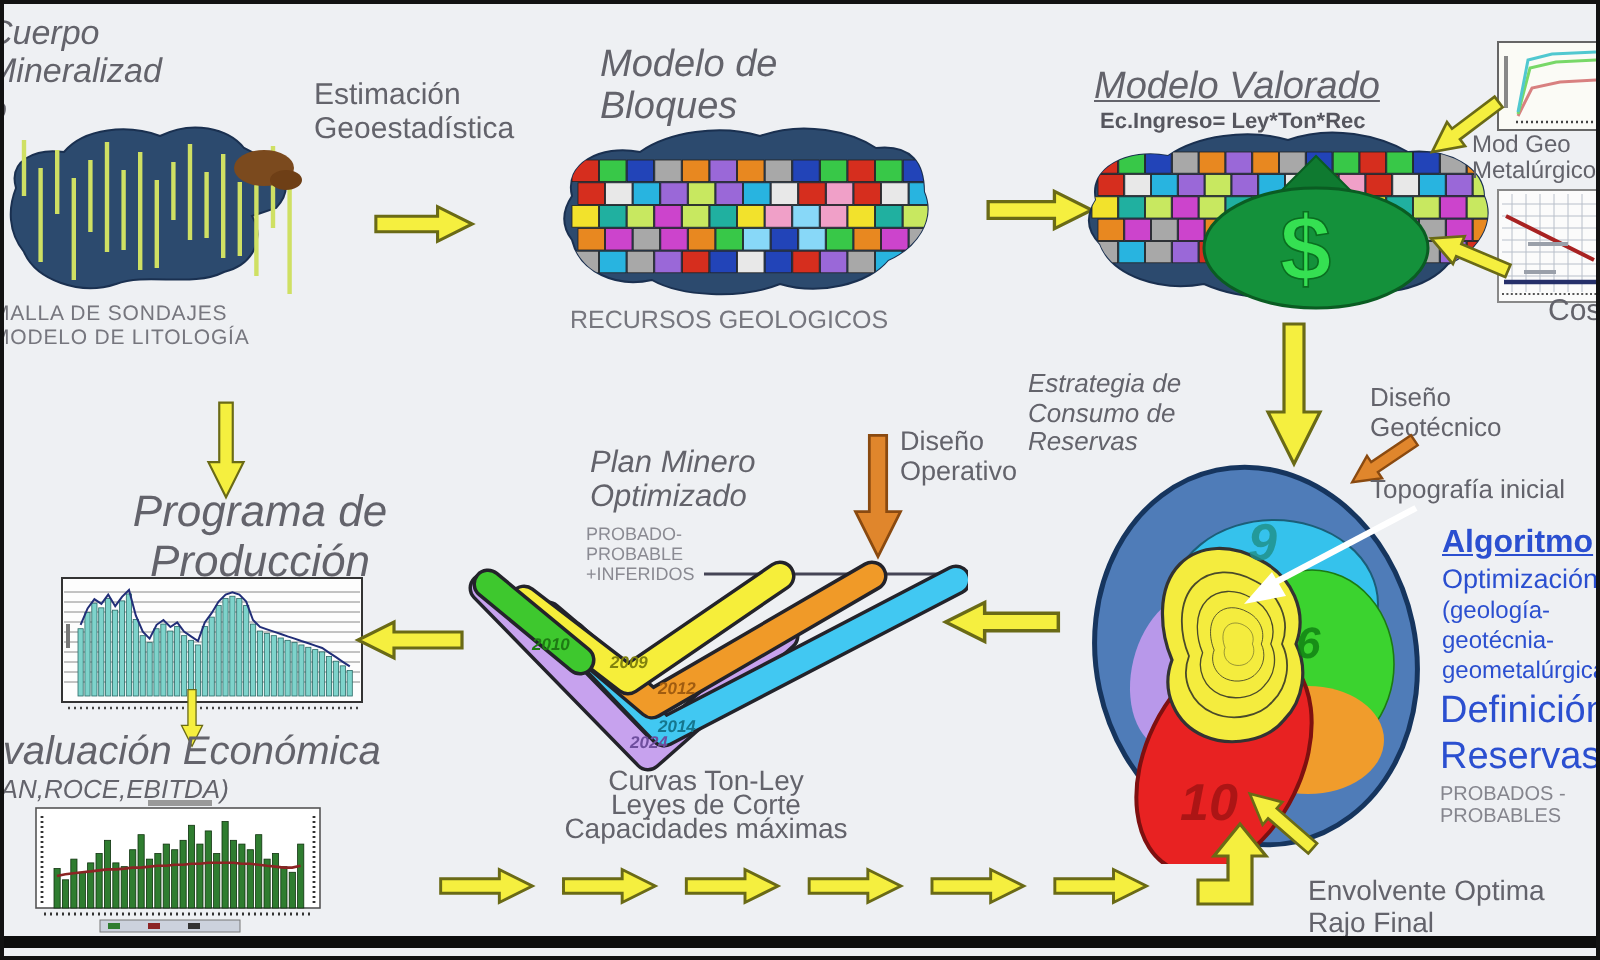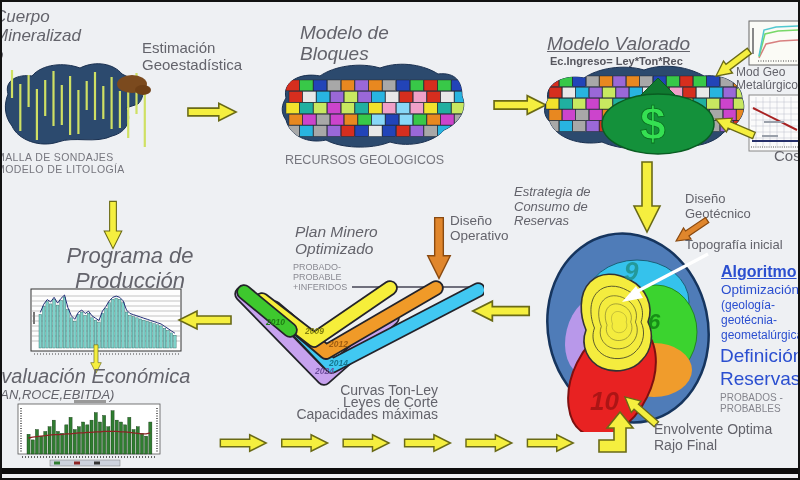--- a/index.html
+++ b/index.html
@@ -45,21 +45,21 @@
         <line x1="126.20000000000002" y1="26" x2="126.20000000000002" y2="82" stroke="#cfe063" stroke-width="2.2"></line>
         <line x1="134.5" y1="17" x2="134.5" y2="58" stroke="#cfe063" stroke-width="2.2"></line>
         <line x1="142.8" y1="31" x2="142.8" y2="91" stroke="#cfe063" stroke-width="2.2"></line>
       </g>
     <ellipse cx="130" cy="28" rx="15" ry="9" fill="#7b4a1e"></ellipse>
     <ellipse cx="141" cy="34" rx="8" ry="5" fill="#6e3f16"></ellipse>
   </svg>
   <div class="t" style="left:-6px;top:150px;font-size:10.5px;color:#76767e;letter-spacing:.4px;">MALLA DE SONDAJES
 MODELO DE LITOLOGÍA</div>
 
-  <div class="t" style="left:140px;top:38px;font-size:15px;">Estimación
+  <div class="t" style="left:155px;top:38px;font-size:15px;">Estimación
 Geoestadística</div>
 
   <svg class="g" style="left:184px;top:98px" width="54" height="24" viewBox="0 0 56 24">
     <polygon class="ay" points="2,8 34,8 34,3 52,12 34,21 34,16 2,16"></polygon>
   </svg>
 
   <div class="t it" style="left:298px;top:20px;font-size:19px;">Modelo de
 Bloques</div>
   <svg class="g" style="left:276px;top:56px" width="188" height="94" viewBox="0 0 188 94">
     <defs>
@@ -352,21 +352,21 @@
       <path class="band" stroke="#f6ee3a" d="M30 22 L82 62 L158 10"></path>
     <path class="band-o" d="M12 14 L58 52"></path>
       <path class="band" stroke="#3ec82e" d="M12 14 L58 52"></path>
     <text class="ph" x="34" y="47" fill="#1e7a14">2010</text>
     <text class="ph" x="73" y="56" fill="#82820e">2009</text>
     <text class="ph" x="97" y="69" fill="#a05c10">2012</text>
     <text class="ph" x="97" y="88" fill="#15768e">2014</text>
     <text class="ph" x="83" y="96" fill="#6e4e9e">2024</text>
   </svg>
 
-  <div class="t" style="left:266px;top:382px;font-size:14px;line-height:12px;text-align:right;width:170px;">Curvas Ton-Ley
+  <div class="t" style="left:266px;top:382px;font-size:14px;line-height:12px;text-align:center;width:170px;">Curvas Ton-Ley
 Leyes de Corte
 Capacidades máximas</div>
 
   <svg class="g" style="left:454px;top:296px" width="90" height="26" viewBox="0 0 56 24">
     <polygon class="ay" points="54,8 20,8 20,3 2,12 20,21 20,16 54,16"></polygon>
   </svg>
 
   <svg class="g" style="left:98px;top:198px" width="26" height="50" viewBox="0 0 30 74">
     <polygon class="ay" points="10,2 20,2 20,46 28,46 15,72 2,46 10,46"></polygon>
   </svg>
@@ -505,17 +505,17 @@
     <use href="#ra" x="268"></use>
       <use href="#ra" x="335"></use>
   </svg>
   <svg class="g" style="left:595px;top:406px" width="44" height="46" viewBox="0 0 44 46">
     <polygon class="ay" points="2,32 17,32 17,20 10,20 23,4 36,20 29,20 29,44 2,44"></polygon>
   </svg>
 
   <svg class="g" style="left:613px;top:398px;transform:rotate(221deg);" width="50" height="20" viewBox="0 0 56 24">
     <polygon class="ay" points="2,8 34,8 34,3 52,12 34,21 34,16 2,16"></polygon>
   </svg>
-  <div class="t" style="left:652px;top:420px;font-size:14px;">Envolvente Optima
+  <div class="t" style="left:652px;top:436px;font-size:14px;">Envolvente Optima
 Rajo Final</div>
 
   <div class="g" style="left:0;top:466px;width:800px;height:6px;background:#0d0d0d;"></div>
 </div>
 
 </body></html>

